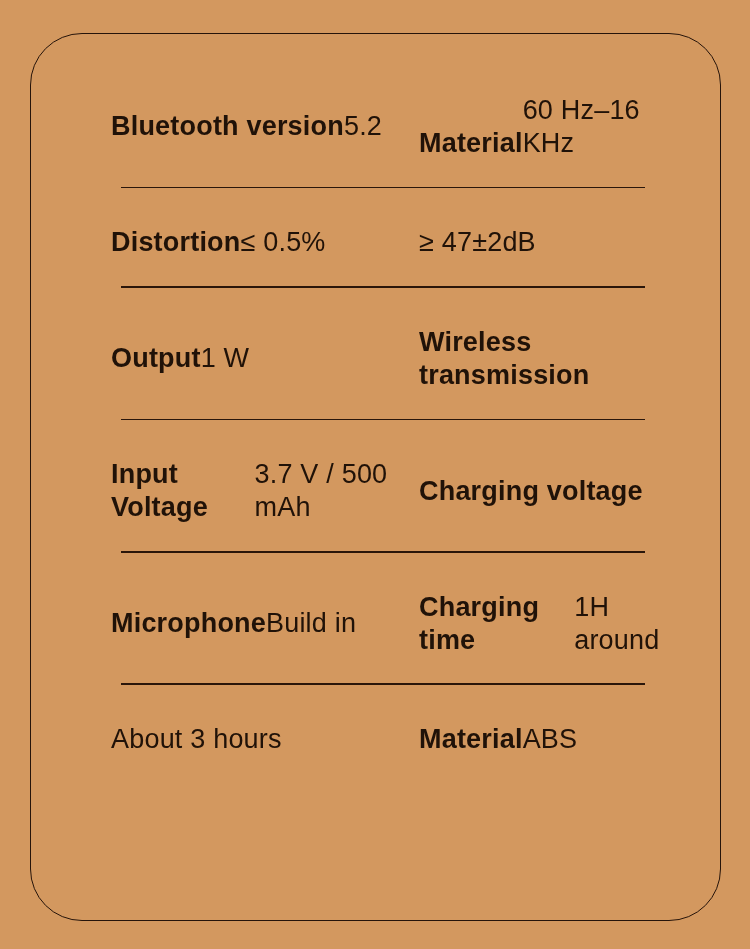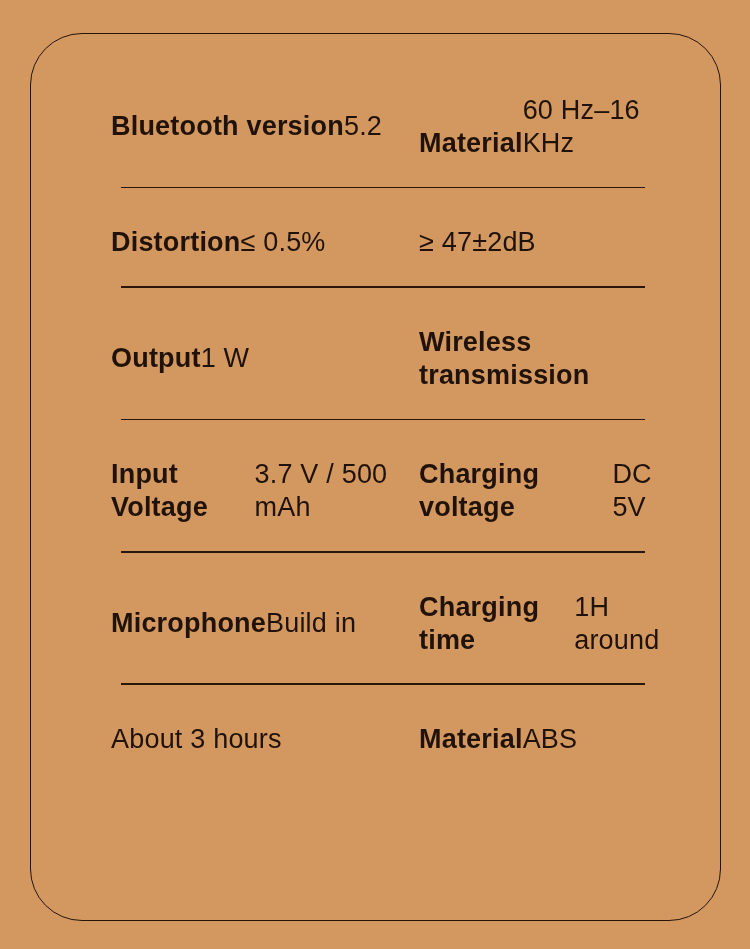--- a/index.html
+++ b/index.html
@@ -96,21 +96,20 @@
   </div>
   <div class="row-divider"></div>
 
   <div class="spec-row">
     <div class="spec-cell">
       <div class="spec-label">Input Voltage</div>
       <div class="spec-value">3.7 V / 500 mAh</div>
     </div>
     <div class="spec-cell">
       <div class="spec-label">Charging voltage</div>
-      <div class="spec-value">DC 5V</div>
     </div>
   </div>
   <div class="row-divider"></div>
 
   <div class="spec-row">
     <div class="spec-cell">
       <div class="spec-label">Microphone</div>
       <div class="spec-value">Build in</div>
     </div>
     <div class="spec-cell">

